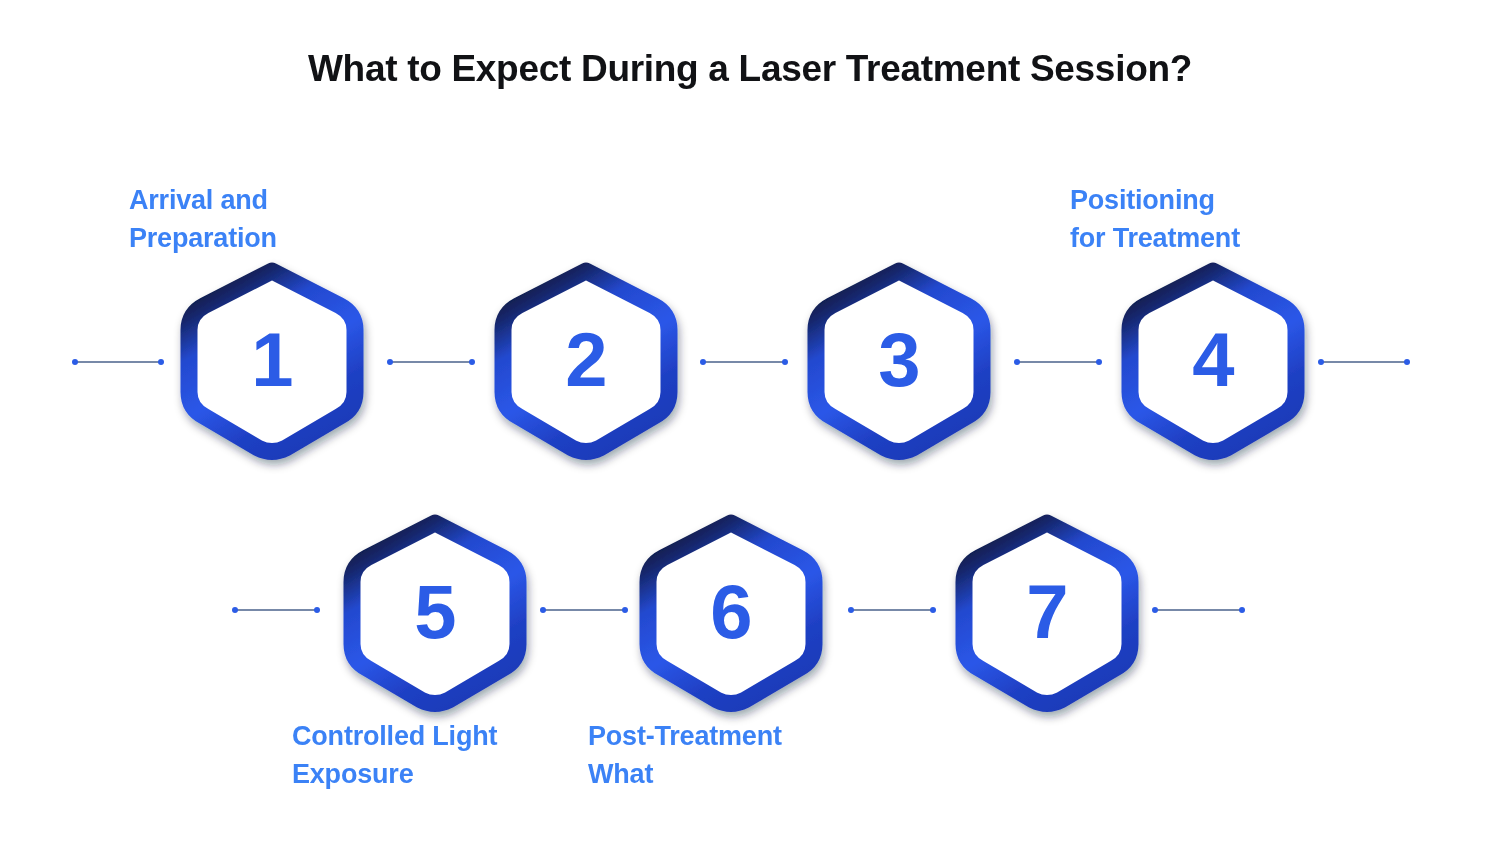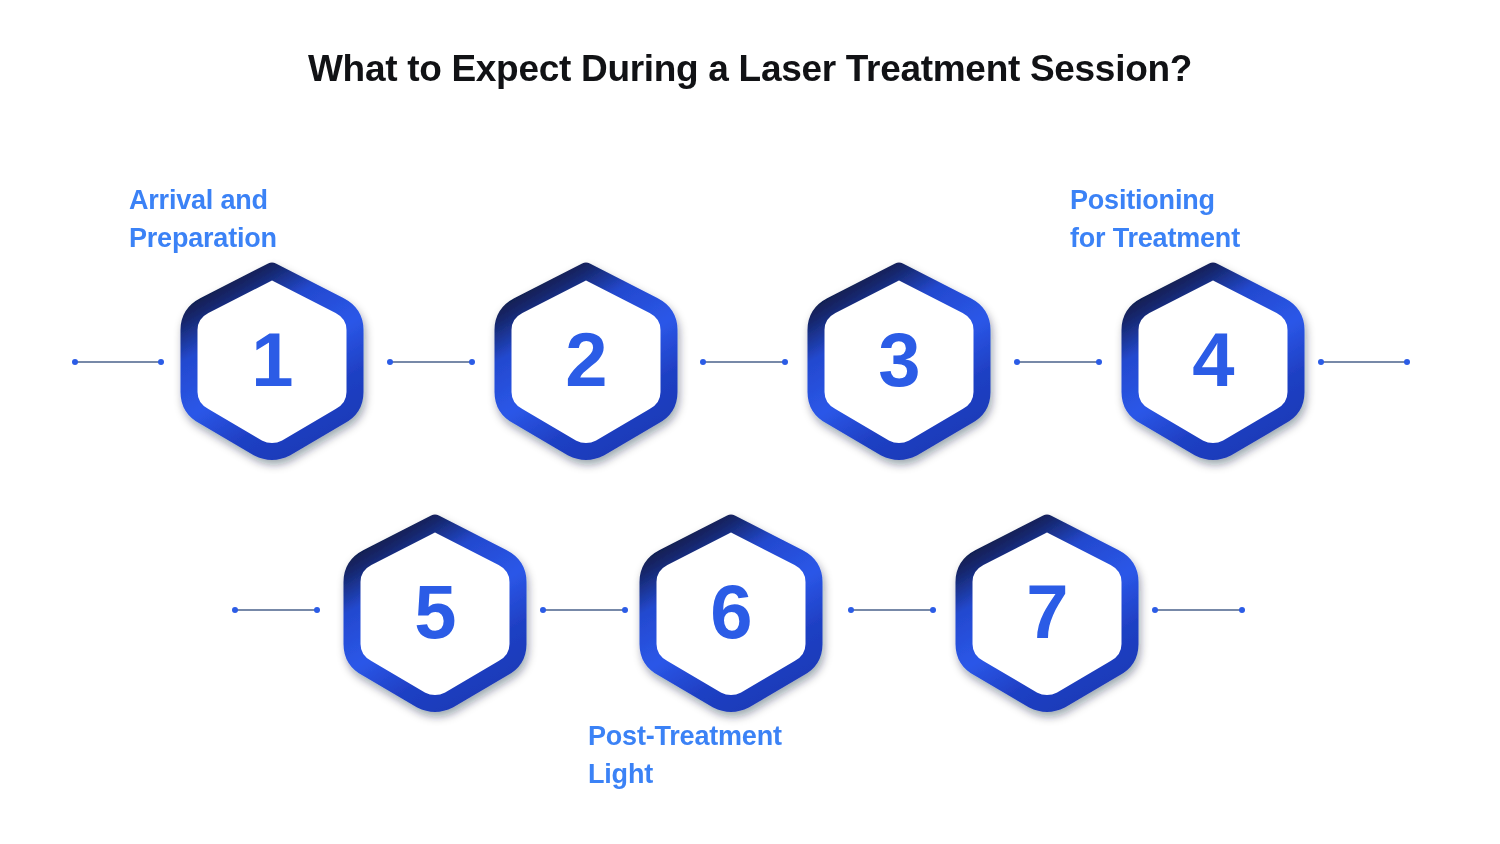--- a/index.html
+++ b/index.html
@@ -284,20 +284,21 @@
              Q 20 148.5 20 132
              L 20 70
              Q 20 53.5 35.5 45.5
              Z" fill="#ffffff" stroke="url(#hexgrad3)" stroke-width="17" stroke-linejoin="round" filter="url(#hexshadow4)"></path>
 
   </svg>
           <div class="hex-number">4</div>
         </div>
       </div>
       <div class="step row2" style="left: 332px; top: 512px; height: 202px;">
+        <div class="step-label"><span>Controlled Light</span><br><span>Exposure</span></div>
         <div class="hex-wrap">
   <svg viewBox="0 0 206 202" xmlns="http://www.w3.org/2000/svg" aria-hidden="true">
     <defs>
       <linearGradient id="hexgrad4" x1="0.18" y1="0" x2="0.72" y2="1">
         <stop offset="0" stop-color="#0b1533"></stop>
         <stop offset="0.13" stop-color="#16276d"></stop>
         <stop offset="0.30" stop-color="#2349cf"></stop>
         <stop offset="0.55" stop-color="#2b57e8"></stop>
         <stop offset="0.78" stop-color="#1f40c4"></stop>
         <stop offset="1" stop-color="#1b3ab8"></stop>
@@ -317,21 +318,21 @@
              Q 20 148.5 20 132
              L 20 70
              Q 20 53.5 35.5 45.5
              Z" fill="#ffffff" stroke="url(#hexgrad4)" stroke-width="17" stroke-linejoin="round" filter="url(#hexshadow5)"></path>
 
   </svg>
           <div class="hex-number">5</div>
         </div>
       </div>
       <div class="step row2" style="left: 628px; top: 512px; height: 202px;">
-        <div class="step-label"><span>Post-Treatment</span><br><span>Light</span></div>
+        <div class="step-label"><span>Post-Treatment</span><br><span>What</span></div>
         <div class="hex-wrap">
   <svg viewBox="0 0 206 202" xmlns="http://www.w3.org/2000/svg" aria-hidden="true">
     <defs>
       <linearGradient id="hexgrad5" x1="0.18" y1="0" x2="0.72" y2="1">
         <stop offset="0" stop-color="#0b1533"></stop>
         <stop offset="0.13" stop-color="#16276d"></stop>
         <stop offset="0.30" stop-color="#2349cf"></stop>
         <stop offset="0.55" stop-color="#2b57e8"></stop>
         <stop offset="0.78" stop-color="#1f40c4"></stop>
         <stop offset="1" stop-color="#1b3ab8"></stop>

